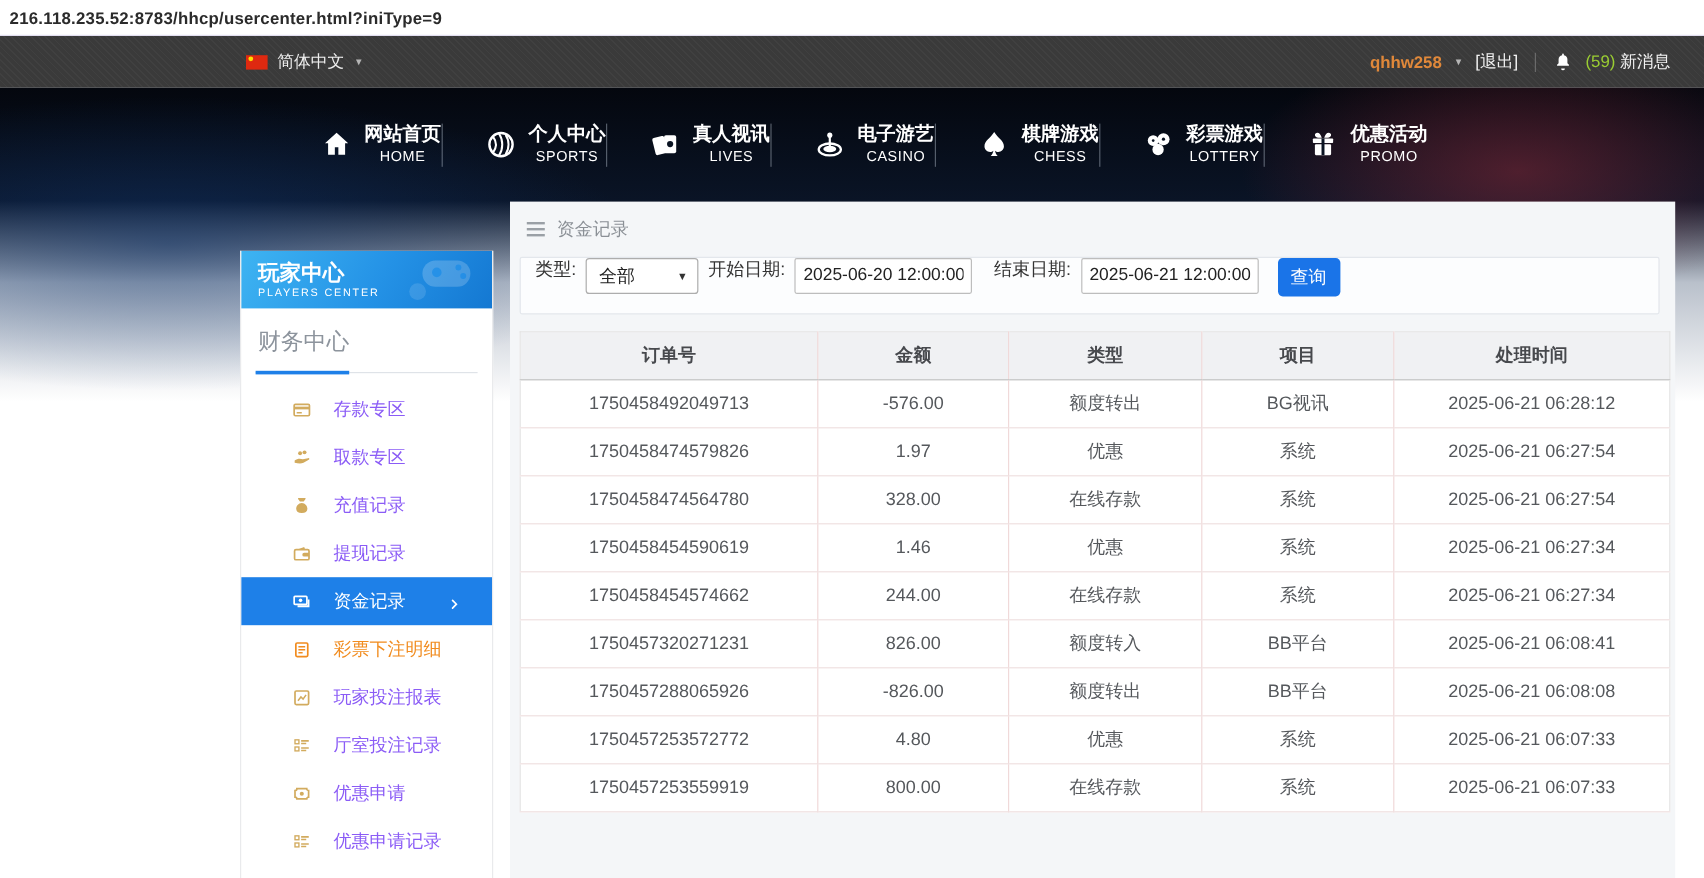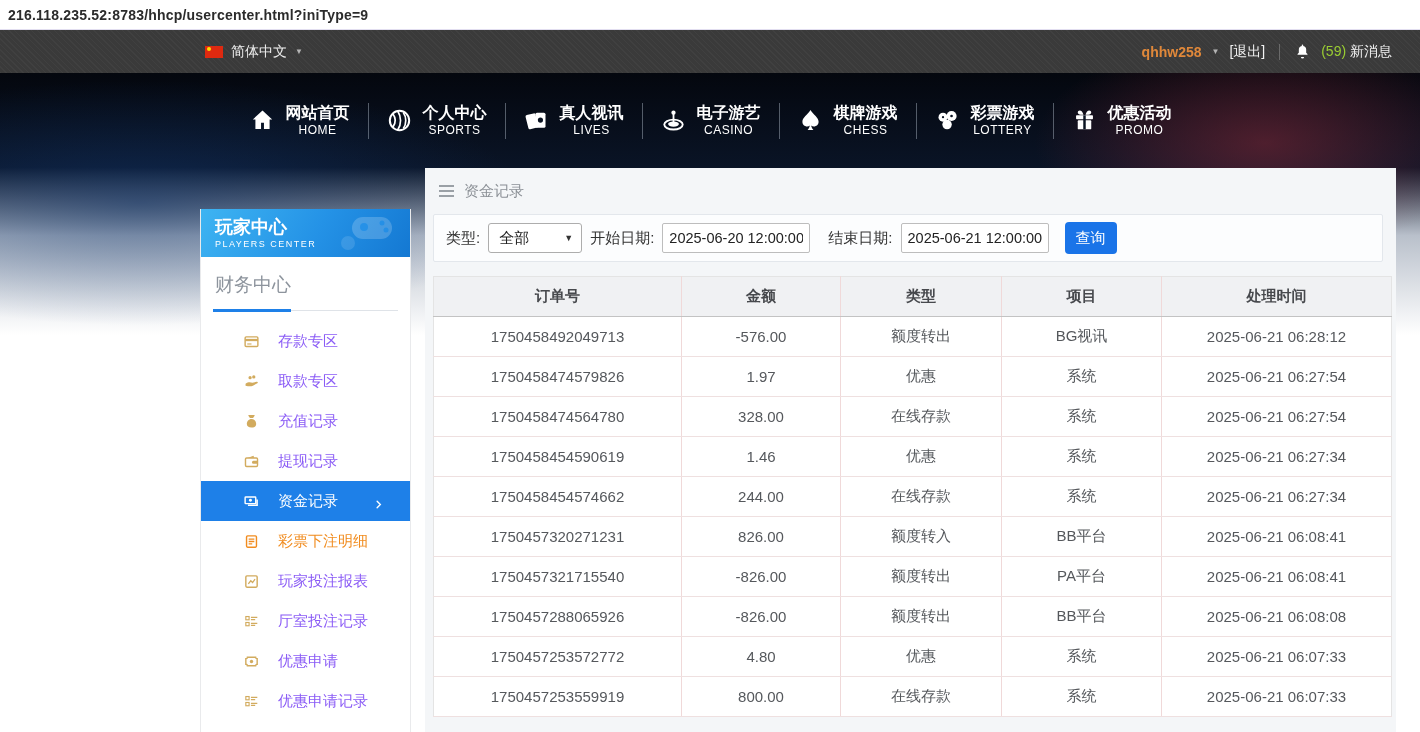--- a/index.html
+++ b/index.html
@@ -33,21 +33,21 @@
   .page-bg { position:absolute; left:0; top:73px; width:1420px; height:262px; pointer-events:none;
     background:
       radial-gradient(ellipse 320px 150px at 1265px 70px, rgba(125,40,55,.6), transparent 72%),
       radial-gradient(ellipse 540px 170px at 140px 130px, rgba(18,55,110,.55), transparent 72%),
       linear-gradient(to bottom, #04070e 0%, #0a1426 36%, rgba(80,98,125,.40) 62%, rgba(255,255,255,0) 100%); }
 
   
   .navbar { position:absolute; left:0; top:73px; width:1420px; height:95px; display:flex;
     align-items:center; justify-content:center; }
   .nav-inner { display:flex; align-items:center; }
-  .nav-item { position:relative; width:137px; display:flex; align-items:center; justify-content:center;
+  .nav-item { position:relative; width:137px; display:flex; align-items:center; justify-content:flex-end;
     gap:10px; cursor:pointer; padding:6px 0; }
   .nav-item + .nav-item::before { content:""; position:absolute; left:0; top:50%; transform:translateY(-50%);
     width:1px; height:36px; background:rgba(180,190,205,.45); }
   .nav-icon { width:27px; height:27px; color:#fff; flex:0 0 auto; }
   .nav-txt { text-align:center; color:#fff; }
   .nav-zh { font-size:16px; font-weight:bold; line-height:20px; }
   .nav-en { font-size:12px; line-height:15px; letter-spacing:.5px; }
 
   
   .sidebar { position:absolute; left:200px; top:168px; width:211px; height:564px; background:#fff;
@@ -74,21 +74,21 @@
 
   
   .main { position:absolute; left:425px; top:168px; width:971px; height:564px; background:#f4f6f8;
     z-index:2; padding:0 0 0 8px; }
   .breadcrumb { display:flex; align-items:center; gap:10px; height:46px; padding-left:6px;
     color:#8b9096; font-size:15px; }
   .ham { width:15px; display:flex; flex-direction:column; gap:3px; cursor:pointer; }
   .ham span { display:block; height:2px; background:#9aa0a6; }
 
   .filter-bar { width:950px; height:48px; background:#fcfdfe; border:1px solid #e3e7ec; border-radius:2px;
-    display:flex; align-items:center; padding-left:12px; gap:8px; font-size:15px; color:#333; }
+    display:flex; padding-left:12px; gap:8px; font-size:15px; color:#333; }
   .select-box { width:94px; height:30px; border:1px solid #adadad; border-radius:3px; background:#fff;
     display:flex; align-items:center; justify-content:space-between; padding:0 8px 0 10px; cursor:pointer;
     font-size:15px; color:#222; }
   .select-box .caret { color:#333; font-size:9px; }
   .date-input { width:148px; height:30px; border:1px solid #bdbdbd; border-radius:2px; background:#fff;
     font-size:14.5px; color:#222; padding:0 6px; text-align:center;
     font-family:"Liberation Sans","DejaVu Sans",sans-serif; }
   .gap8 { width:2px; }
   .search-btn { width:52px; height:32px; margin-left:8px; background:#1a74e8; border:none; border-radius:4px;
     color:#fff; font-size:15px; cursor:pointer; font-family:inherit; }
@@ -435,27 +435,20 @@
             <td>2025-06-21 06:27:34</td>
           </tr>
           <tr>
             <td>1750457320271231</td>
             <td>826.00</td>
             <td>额度转入</td>
             <td>BB平台</td>
             <td>2025-06-21 06:08:41</td>
           </tr>
           <tr>
-            <td>1750457321715540</td>
-            <td>-826.00</td>
-            <td>额度转出</td>
-            <td>PA平台</td>
-            <td>2025-06-21 06:08:41</td>
-          </tr>
-          <tr>
             <td>1750457288065926</td>
             <td>-826.00</td>
             <td>额度转出</td>
             <td>BB平台</td>
             <td>2025-06-21 06:08:08</td>
           </tr>
           <tr>
             <td>1750457253572772</td>
             <td>4.80</td>
             <td>优惠</td>

